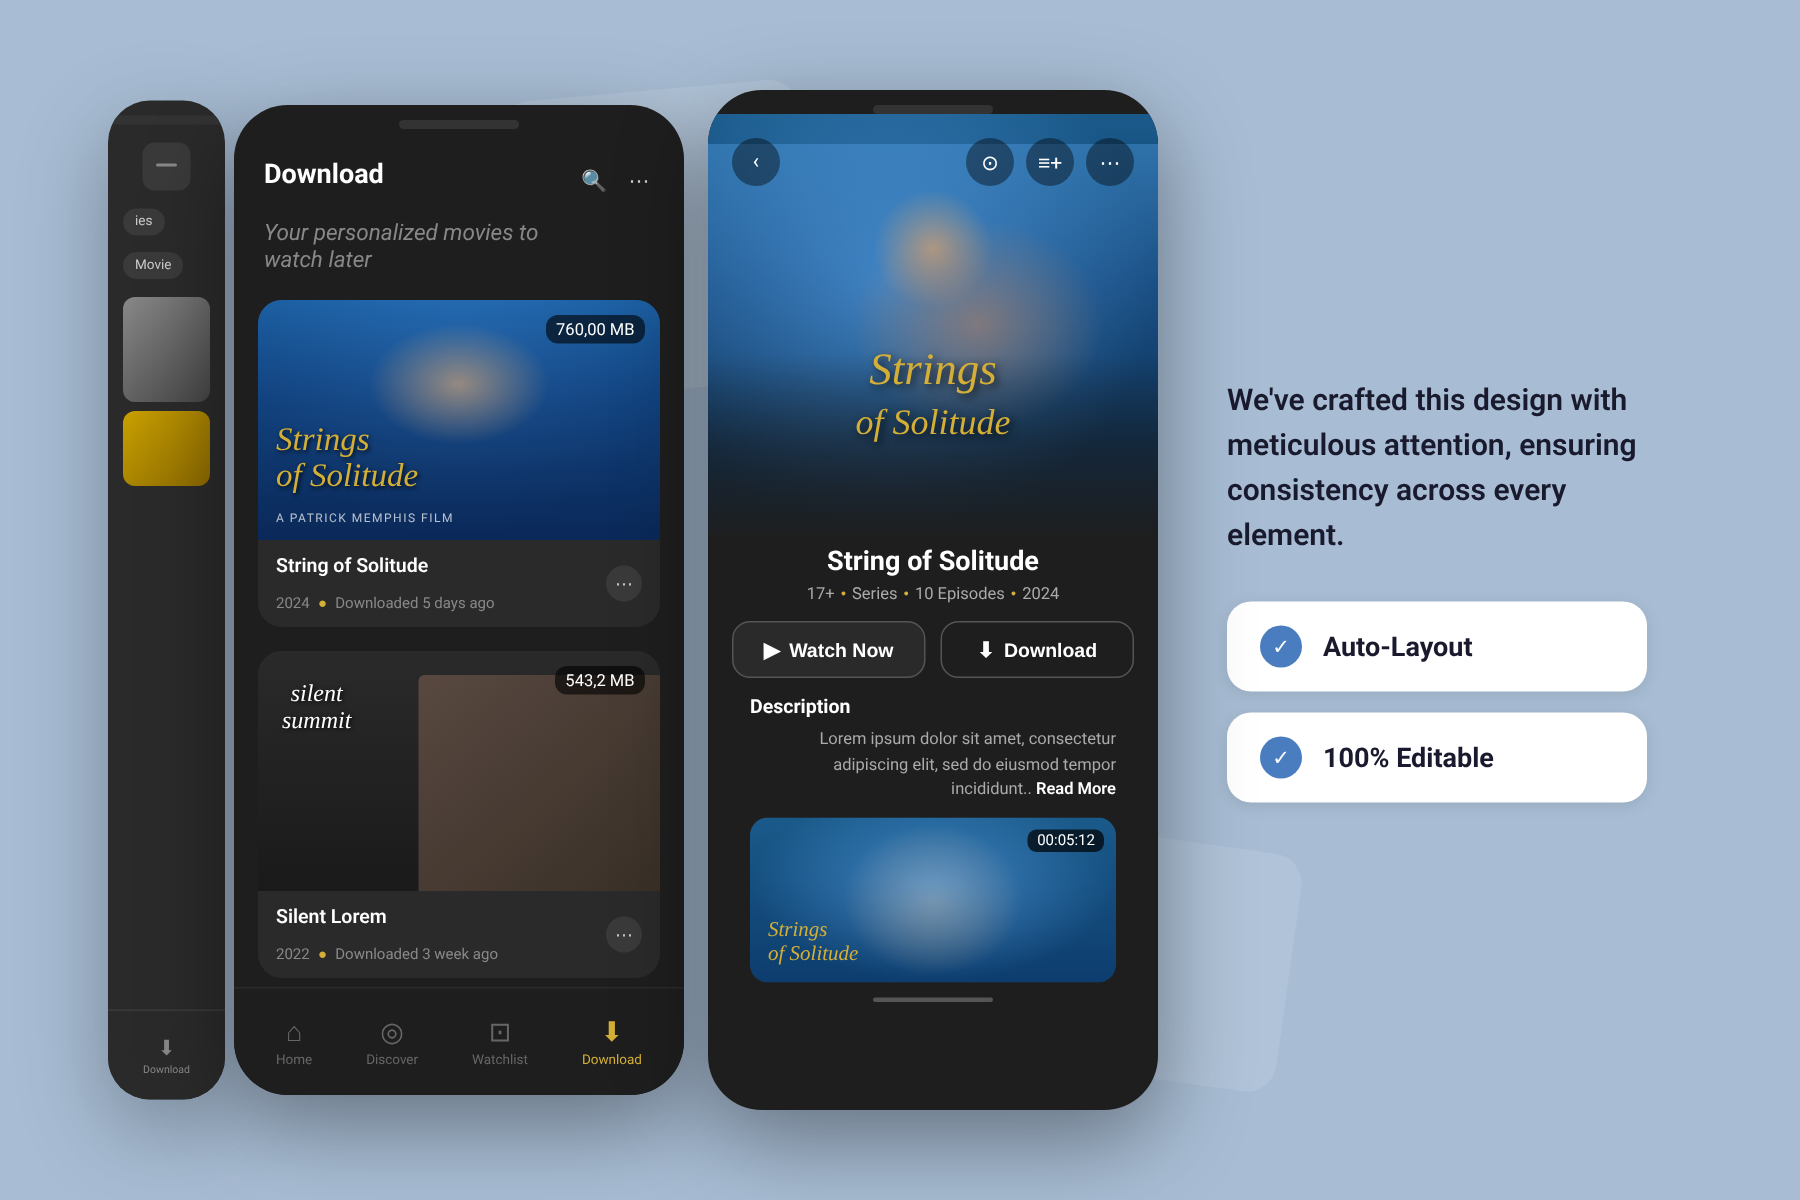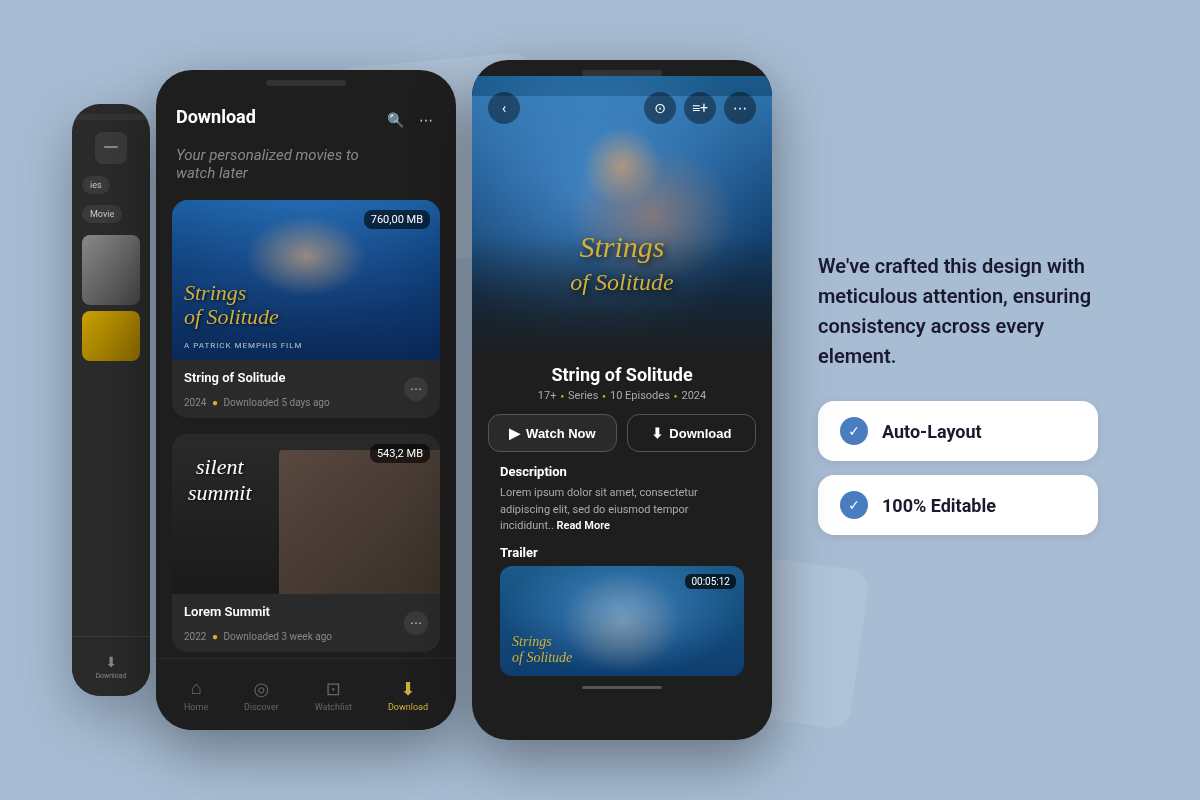--- a/index.html
+++ b/index.html
@@ -21,21 +21,21 @@
       gap: 16px;
       position: relative;
       width: 100%;
       height: 100%;
       justify-content: center;
     }
 
     
     .phone-left {
       width: 78px;
-      height: 592px;
+      height: 666px;
       background-color: #2a2a2a;
       border-radius: 28px;
       overflow: hidden;
       position: relative;
       flex-shrink: 0;
       margin-right: -10px;
       box-shadow: 0 20px 60px rgba(0,0,0,0.3);
     }
 
     .phone-left-inner {
@@ -265,21 +265,21 @@
       overflow: hidden;
       display: flex;
       align-items: center;
       justify-content: center;
     }
 
     .silent-summit-text {
       font-family: Georgia, serif;
       font-style: italic;
       color: white;
-      font-size: 22px;
+      font-size: 16px;
       text-align: center;
       text-shadow: 1px 1px 3px rgba(0,0,0,0.8);
       position: absolute;
       top: 20px;
       left: 16px;
     }
 
     .silent-figure {
       position: absolute;
       right: 0;
@@ -493,20 +493,21 @@
       color: white;
       font-size: 13px;
       font-weight: 700;
       margin-bottom: 6px;
     }
 
     .detail-description {
       color: #aaa;
       font-size: 11px;
       line-height: 1.5;
+      text-align: right;
     }
 
     .read-more {
       color: white;
       font-weight: 600;
       font-size: 11px;
     }
 
     .tags {
       display: flex;
@@ -741,21 +742,21 @@
       <div class="download-card">
         <div class="download-card-img">
           <div class="movie-poster-silent">
             <div class="silent-summit-text">silent<br>summit</div>
             <div class="silent-figure" style="background:linear-gradient(135deg,rgba(100,80,70,0.8) 0%,rgba(60,50,40,0.9) 100%);"></div>
           </div>
           <div class="file-size-badge">543,2 MB</div>
         </div>
         <div class="download-card-info">
           <div>
-            <div class="download-card-name">Lorem Summit</div>
+            <div class="download-card-name">Silent Lorem</div>
             <div class="download-card-meta">
               <span>2022</span>
               <span class="dot-sep">●</span>
               <span>Downloaded 3 week ago</span>
             </div>
           </div>
           <div class="more-btn">⋯</div>
         </div>
       </div>
 
@@ -840,21 +841,20 @@
 
     <div class="detail-section">
       <div class="detail-section-title">Description</div>
       <div class="detail-description">
         <span>Lorem ipsum dolor sit amet, consectetur adipiscing elit, sed do eiusmod tempor incididunt..</span>
         <span class="read-more">Read More</span>
       </div>
     </div>
 
     <div class="detail-section">
-      <div class="detail-section-title">Trailer</div>
       <div class="trailer-thumb">
         <div class="trailer-bg">
           <div style="position:absolute;top:0;left:0;right:0;bottom:0;
                background:radial-gradient(ellipse at 50% 40%,rgba(100,180,255,0.5) 0%,transparent 70%),
                radial-gradient(ellipse 60px 50px at 50% 50%,rgba(200,160,120,0.6) 0%,transparent 100%);"></div>
           <div style="position:absolute;bottom:10px;left:12px;">
             <div style="font-family:Georgia,serif;font-style:italic;color:#d4af37;font-size:14px;">Strings<br>of Solitude</div>
           </div>
         </div>
         <div class="trailer-duration">00:05:12</div>

